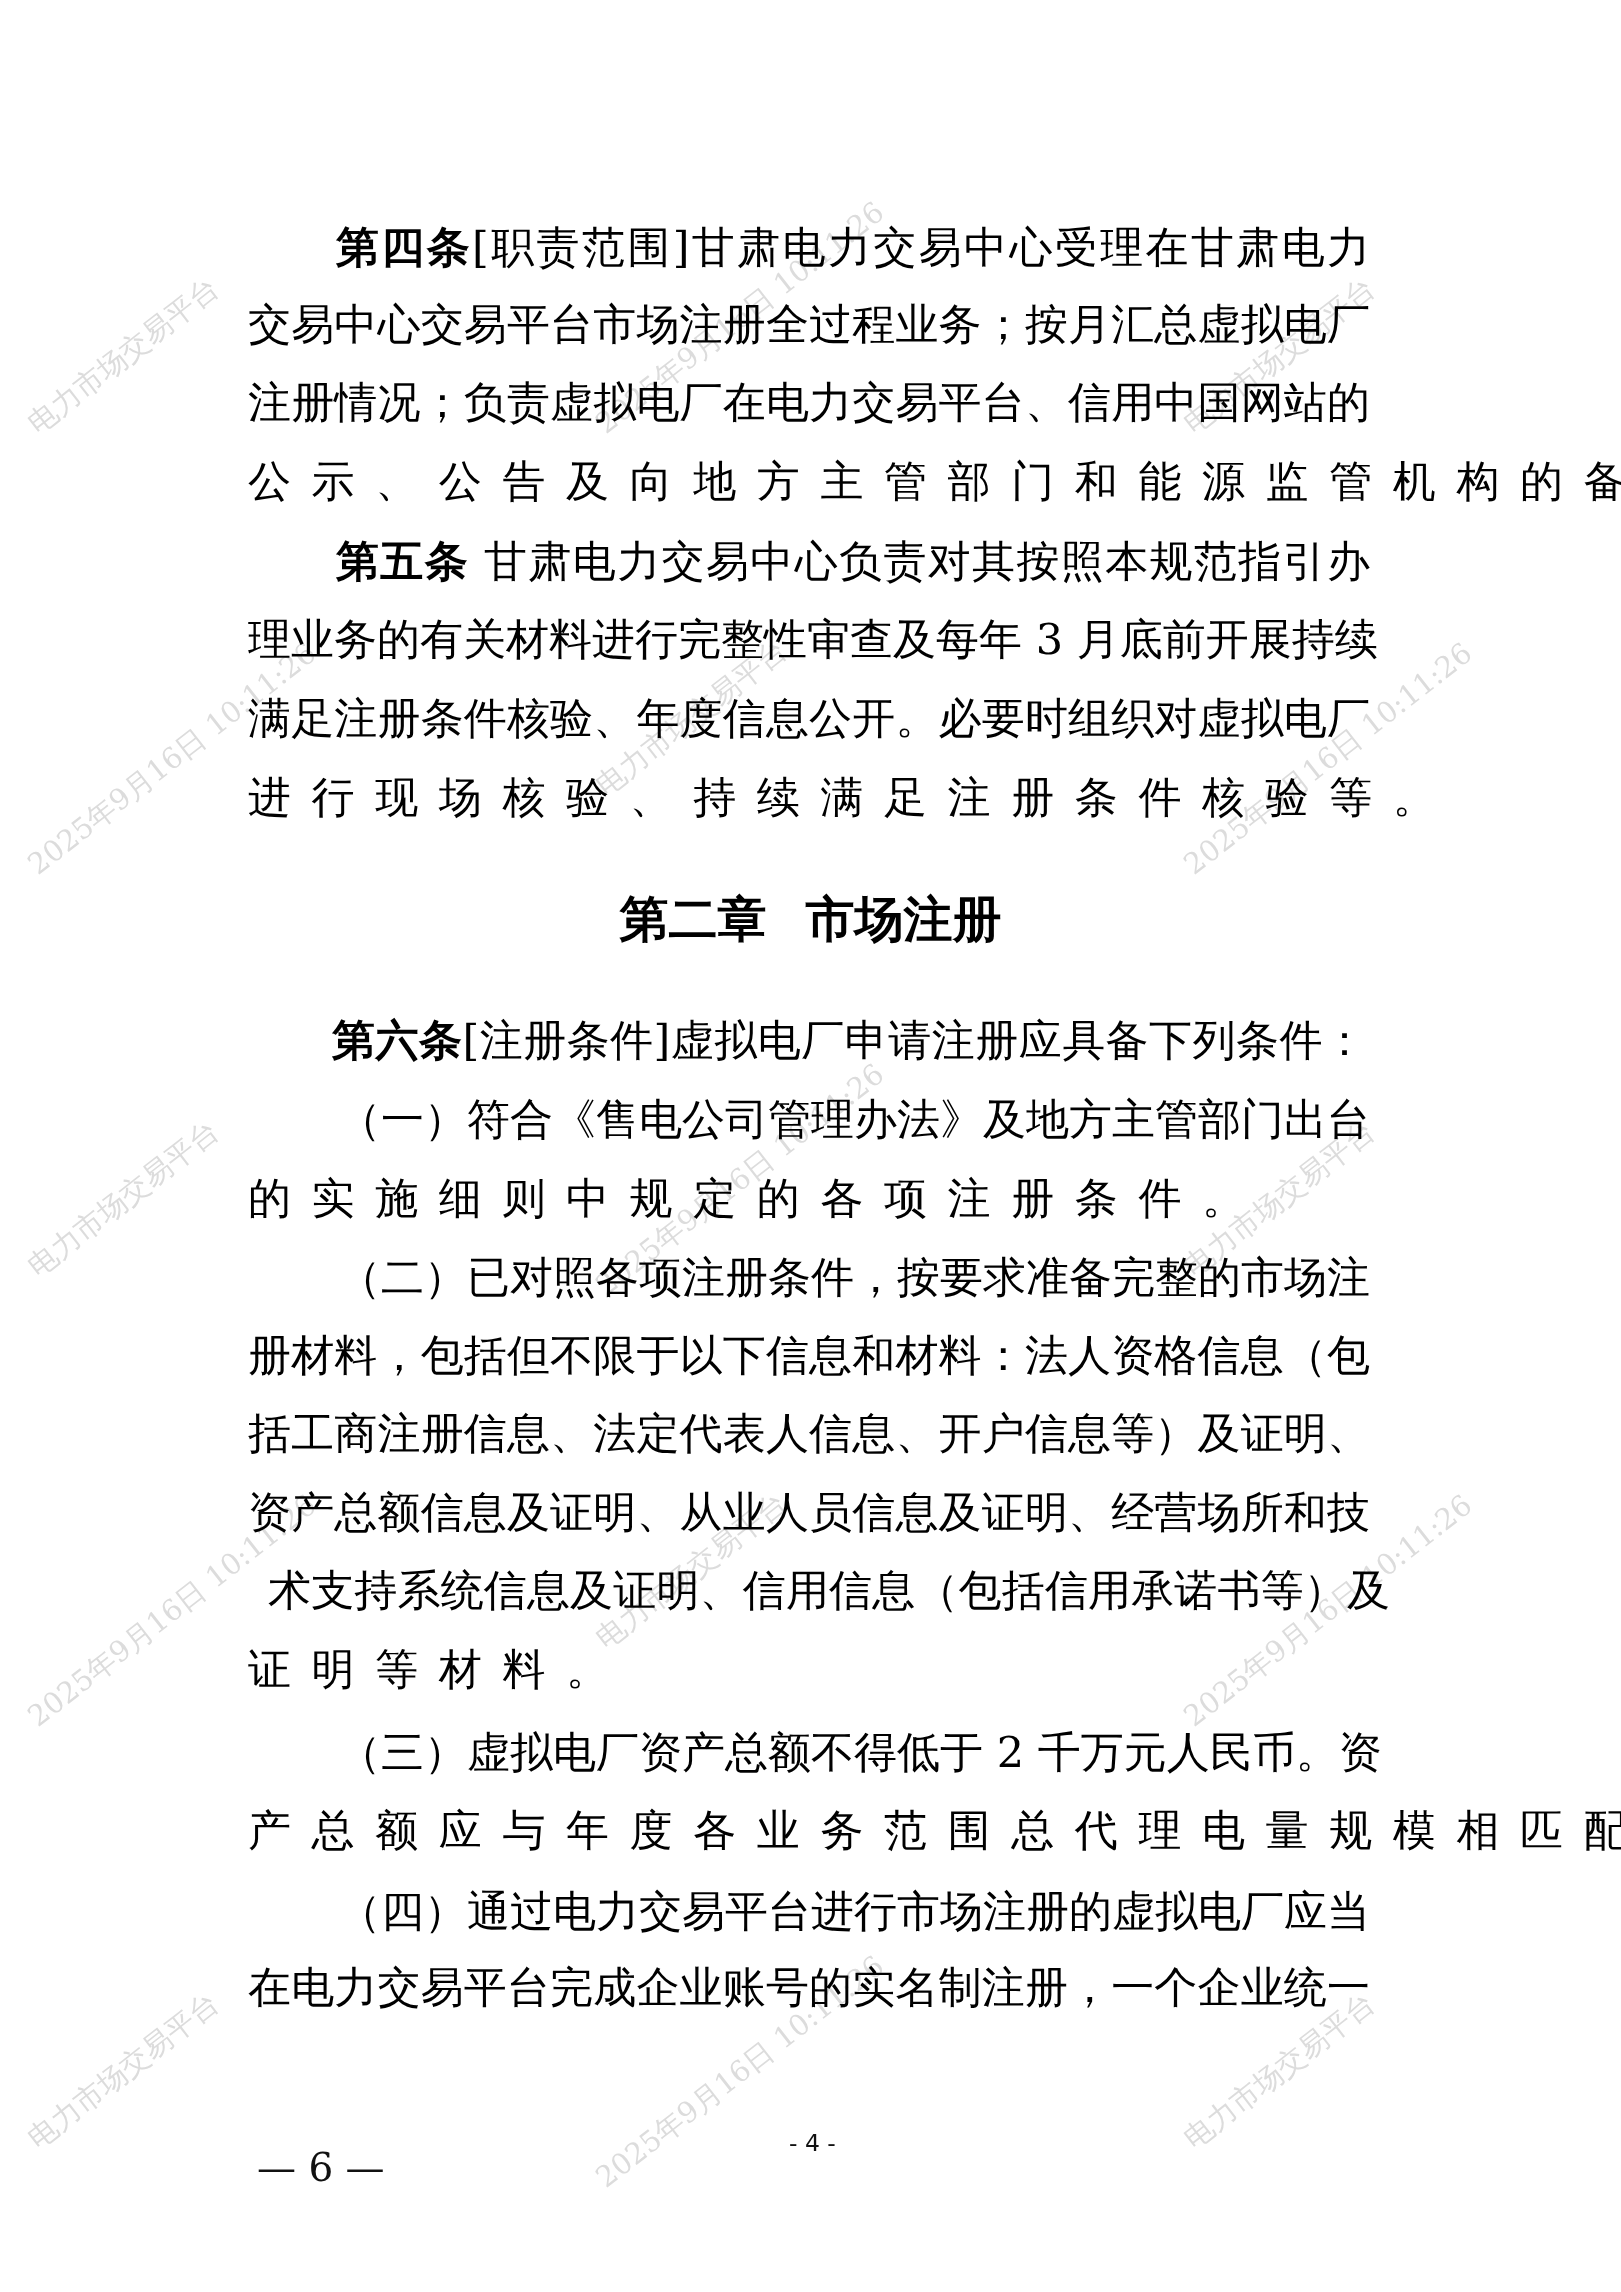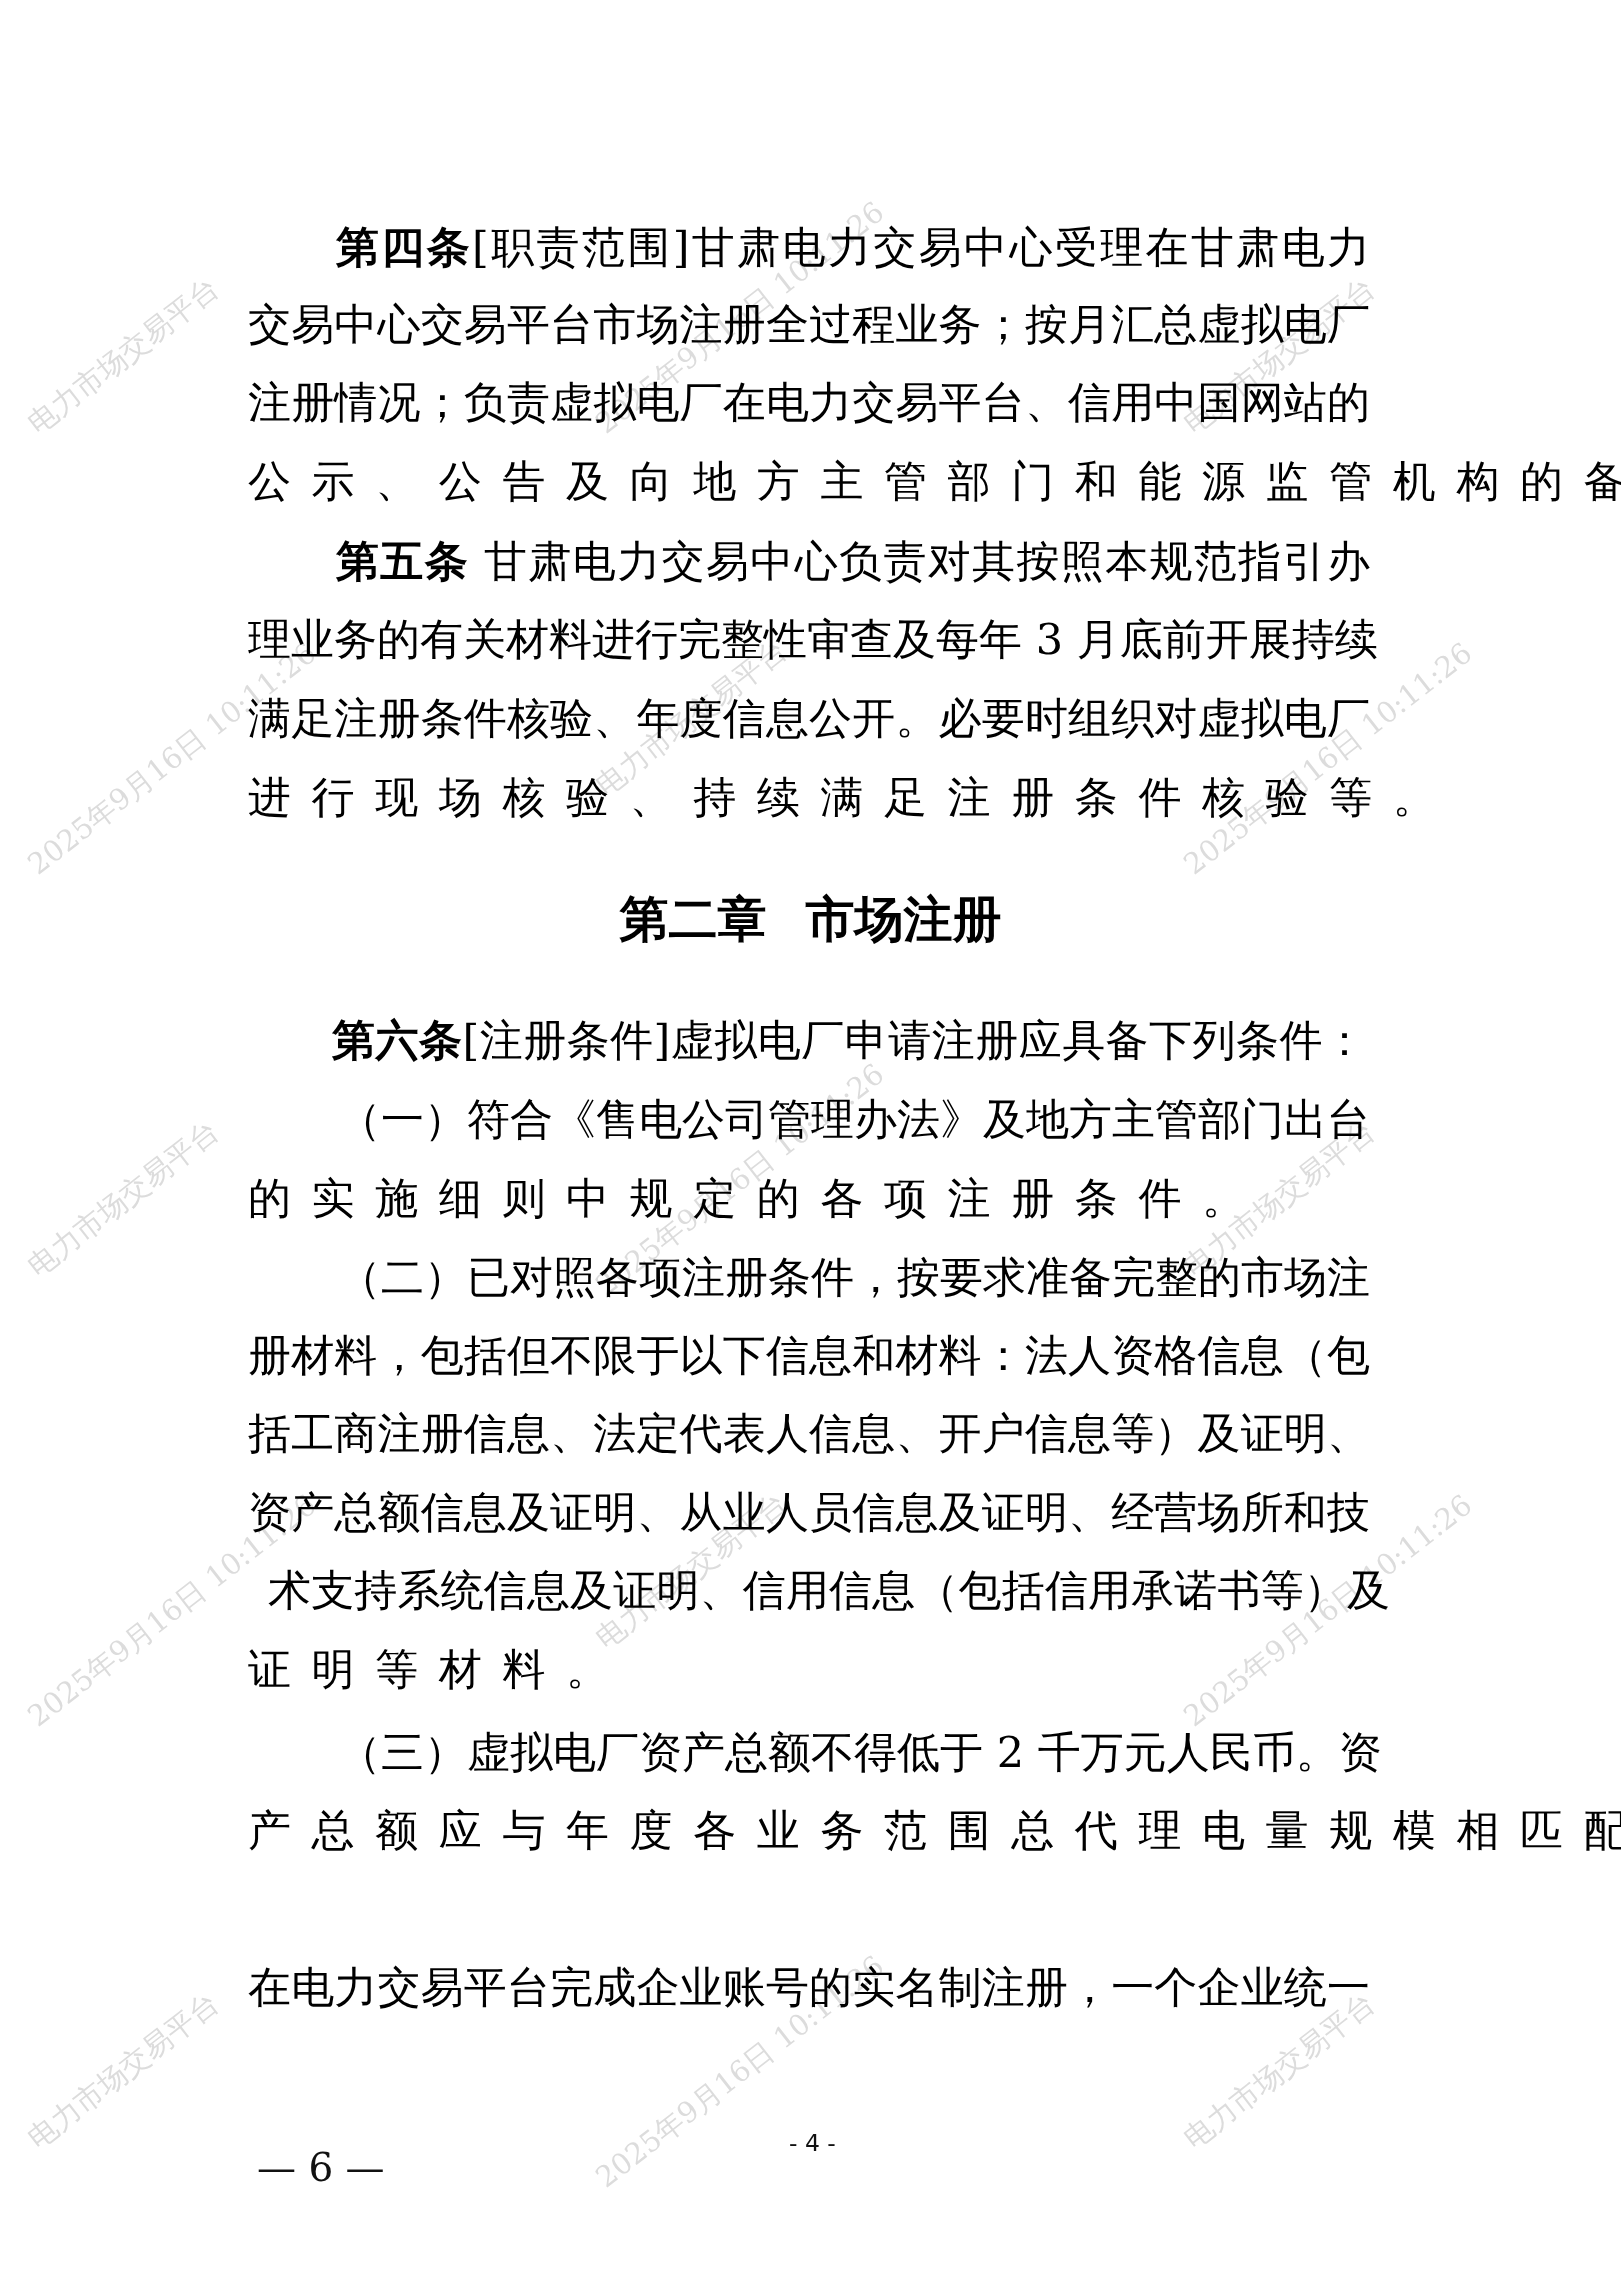--- a/index.html
+++ b/index.html
@@ -111,19 +111,20 @@
   <div class="line full" style="left:338px; width:1032px; top:1250px;">（二）已对照各项注册条件，按要求准备完整的市场注</div>
   <div class="line full" style="left:248px; width:1122px; top:1328px;">册材料，包括但不限于以下信息和材料：法人资格信息（包</div>
   <div class="line full" style="left:248px; width:1122px; top:1406px;">括工商注册信息、法定代表人信息、开户信息等）及证明、</div>
   <div class="line full" style="left:248px; width:1122px; top:1485px;">资产总额信息及证明、从业人员信息及证明、经营场所和技</div>
   <div class="line full" style="left:248px; width:1122px; top:1563px;margin-left:20px;">术支持系统信息及证明、信用信息（包括信用承诺书等）及</div>
   <div class="line left" style="left:248px; width:1122px; top:1642px; letter-spacing:20.6px;">证明等材料。</div>
 
   <div class="line full" style="left:338px; width:1032px; top:1725px;">（三）虚拟电厂资产总额不得低于 2 千万元人民币。资</div>
   <div class="line left" style="left:248px; width:1122px; top:1803px; letter-spacing:20.6px;">产总额应与年度各业务范围总代理电量规模相匹配。</div>
 
+  <div class="line full" style="left:338px; width:1032px; top:1884px;">（四）通过电力交易平台进行市场注册的虚拟电厂应当</div>
   <div class="line full" style="left:248px; width:1122px; top:1960px;">在电力交易平台完成企业账号的实名制注册，一个企业统一</div>
 
   <div class="footer-left">— 6 —</div>
   <div class="footer-center">- 4 -</div>
 
 </div>
 
 
 </body></html>

